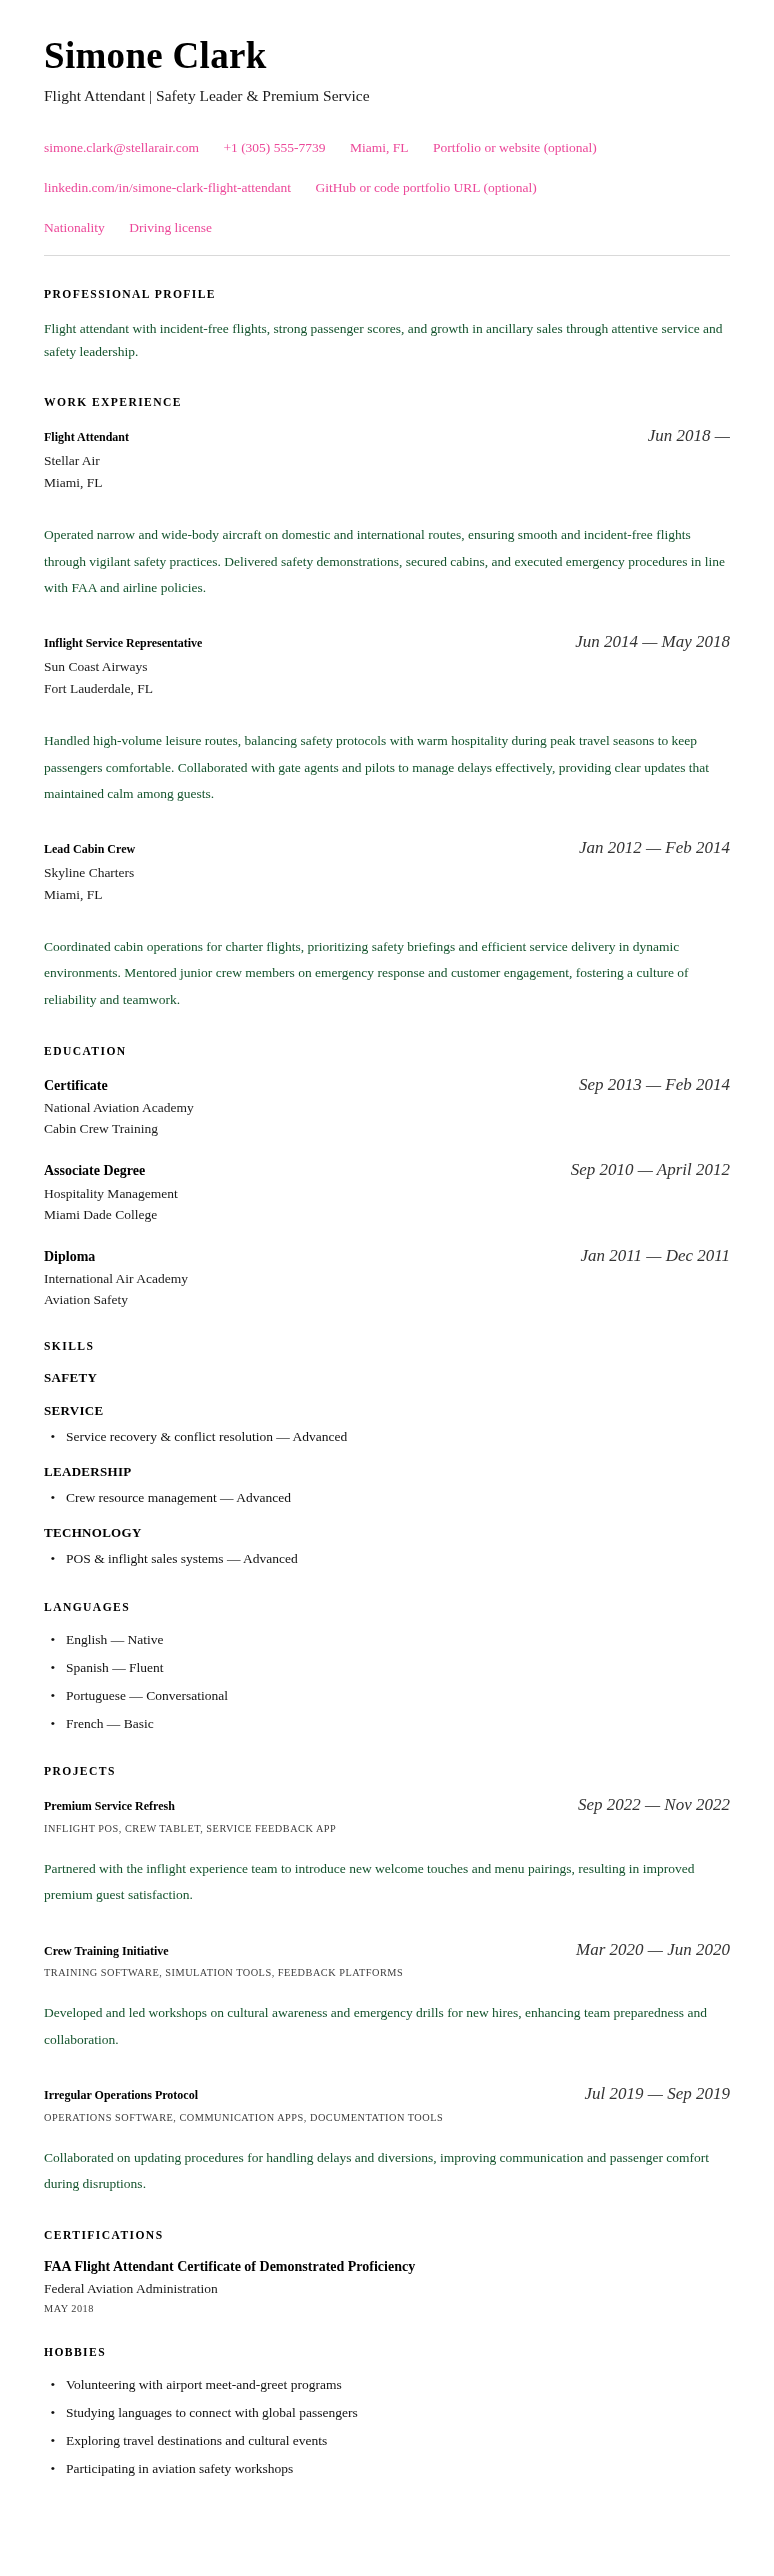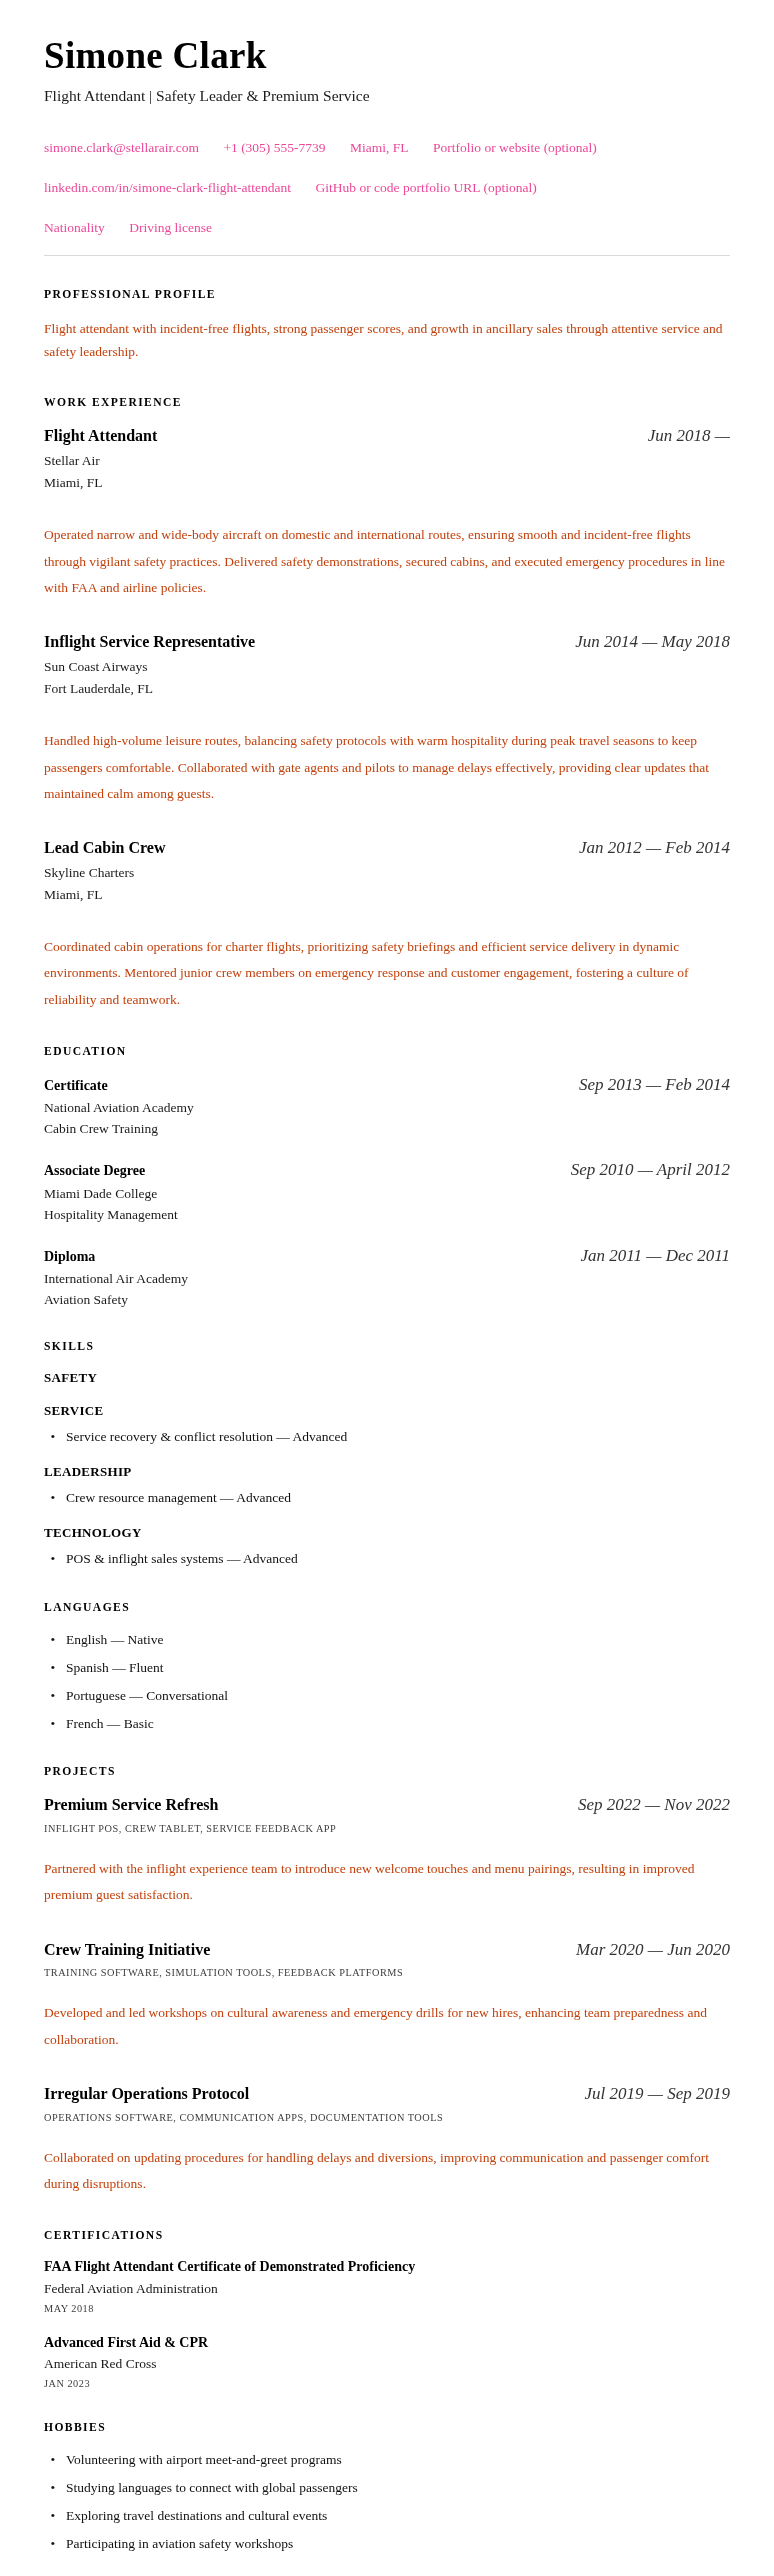--- a/index.html
+++ b/index.html
@@ -59,40 +59,40 @@
   }
 
   
   .entry-header {
     display: flex;
     justify-content: space-between;
     align-items: baseline;
     gap: 13px;
   }
   .entry-title {
-    font-size: 16px;
+    font-size: 12px;
     font-weight: 700;
     color: #000000;
     margin: 0;
   }
   .entry-date {
     font-size: 17px;
     color: #333333;
     white-space: nowrap;
     font-style: italic;
   }
   .entry-sub {
     font-size: 13.5px;
     color: #1a1a1a;
     margin: 6.5px 0 0;
   }
   .entry-desc {
     font-size: 13.5px;
     line-height: 1.95;
-    color: #c2410c;
+    color: #14532d;
     margin: 31px 0 0;
   }
   .job { margin-bottom: 31px; }
   .job:last-child { margin-bottom: 0; }
 
   .edu { margin-bottom: 23px; }
   .edu:last-child { margin-bottom: 0; }
   .edu .entry-title { font-size: 14px; }
   .edu .entry-sub { margin-top: 5.2px; }
 
@@ -239,22 +239,22 @@
       </div>
       <p class="entry-sub">National Aviation Academy</p>
       <p class="entry-sub">Cabin Crew Training</p>
     </article>
 
     <article class="edu">
       <div class="entry-header">
         <h3 class="entry-title">Associate Degree</h3>
         <span class="entry-date">Sep 2010 — April 2012</span>
       </div>
+      <p class="entry-sub">Hospitality Management</p>
       <p class="entry-sub">Miami Dade College</p>
-      <p class="entry-sub">Hospitality Management</p>
     </article>
 
     <article class="edu">
       <div class="entry-header">
         <h3 class="entry-title">Diploma</h3>
         <span class="entry-date">Jan 2011 — Dec 2011</span>
       </div>
       <p class="entry-sub">International Air Academy</p>
       <p class="entry-sub">Aviation Safety</p>
     </article>
@@ -332,25 +332,20 @@
 
   <section class="section">
     <h2 class="section-heading">CERTIFICATIONS</h2>
 
     <article class="cert">
       <h3 class="cert-name">FAA Flight Attendant Certificate of Demonstrated Proficiency</h3>
       <p class="cert-issuer">Federal Aviation Administration</p>
       <p class="cert-date">MAY 2018</p>
     </article>
 
-    <article class="cert">
-      <h3 class="cert-name">Advanced First Aid &amp; CPR</h3>
-      <p class="cert-issuer">American Red Cross</p>
-      <p class="cert-date">JAN 2023</p>
-    </article>
   </section>
 
   <section class="section">
     <h2 class="section-heading">HOBBIES</h2>
     <ul class="bullet-list">
       <li>Volunteering with airport meet-and-greet programs</li>
       <li>Studying languages to connect with global passengers</li>
       <li>Exploring travel destinations and cultural events</li>
       <li>Participating in aviation safety workshops</li>
     </ul>

